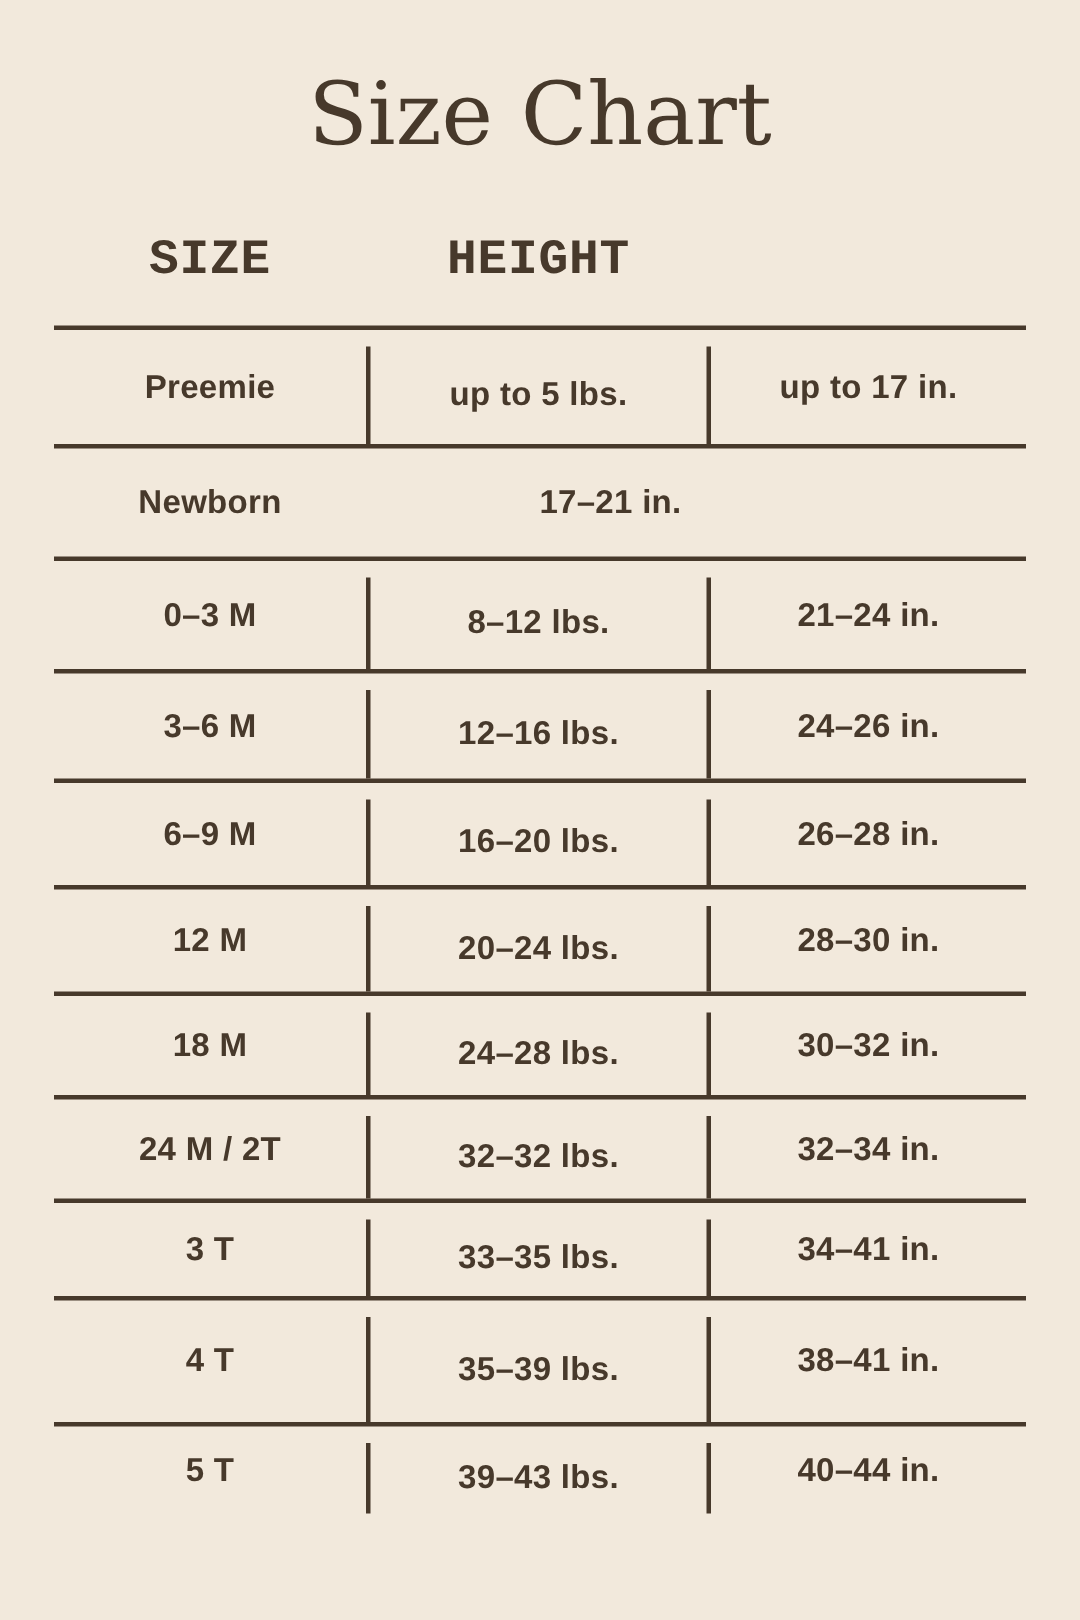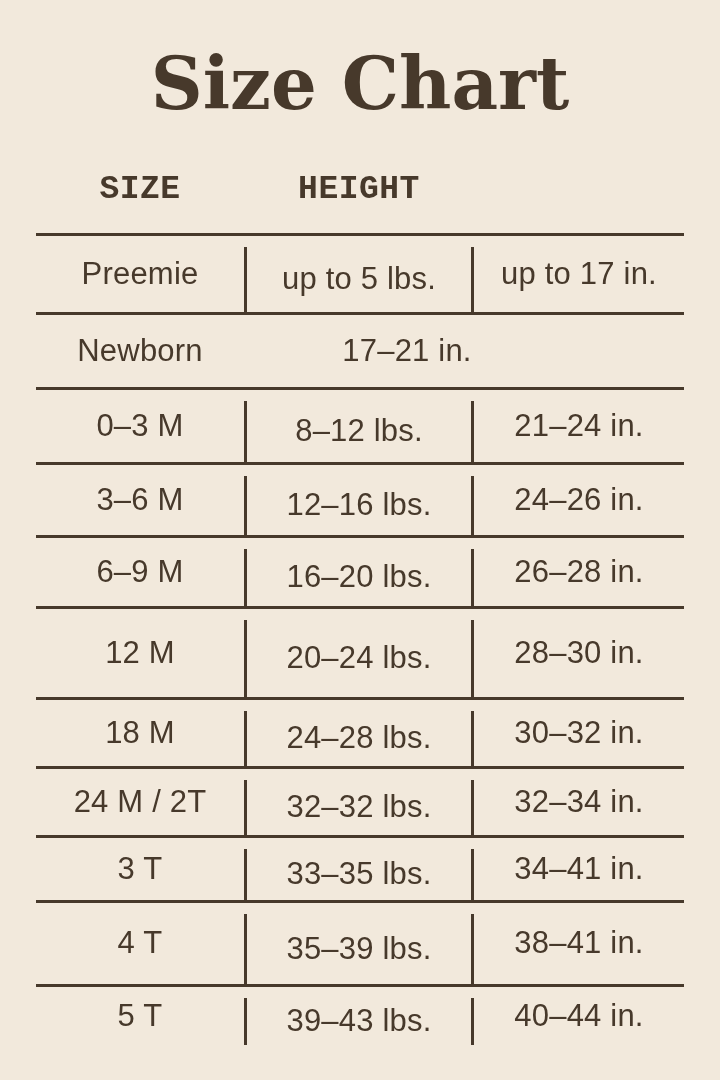--- a/index.html
+++ b/index.html
@@ -12,22 +12,22 @@
     width: 720px;
     height: 1080px;
     background: var(--background);
     font-family: "Liberation Sans", sans-serif;
     color: var(--text);
     overflow: hidden;
   }
   .page { padding-top: 44px; }
   .title {
     font-family: "DejaVu Serif", serif;
-    font-weight: bold;
-    font-size: 72px;
+    font-weight: normal;
+    font-size: 58px;
     line-height: 1.12;
     text-align: center;
     color: var(--text);
     letter-spacing: 0px;
   }
   .size-table {
     width: 648px;
     margin: 0 auto;
   }
   .thead {
@@ -47,32 +47,33 @@
     display: grid;
     grid-template-columns: 208px 230px 210px;
     border-top: 3px solid var(--line);
   }
   
   .tr:nth-of-type(1)  { height: 79px; }
   .tr:nth-of-type(2)  { height: 75px; gap: 48px; }
   .tr:nth-of-type(3)  { height: 75px; }
   .tr:nth-of-type(4)  { height: 73px; }
   .tr:nth-of-type(5)  { height: 71px; }
-  .tr:nth-of-type(6)  { height: 91px; }
+  .tr:nth-of-type(6)  { height: 71px; }
   .tr:nth-of-type(7)  { height: 69px; }
   .tr:nth-of-type(8)  { height: 69px; }
   .tr:nth-of-type(9)  { height: 65px; }
   .tr:nth-of-type(10) { height: 84px; }
   .tr:nth-of-type(11) { height: 61px; }
   .td {
     display: flex;
     align-items: center;
     justify-content: center;
-    font-size: 31px;
+    font-size: 22px;
     letter-spacing: 0.2px;
+    font-weight: bold;
   }
   .td.weight {
     border-left: 3px solid var(--line);
     border-right: 3px solid var(--line);
     margin-top: 11px;
   }
 </style>
 </head>
 <body>
 

